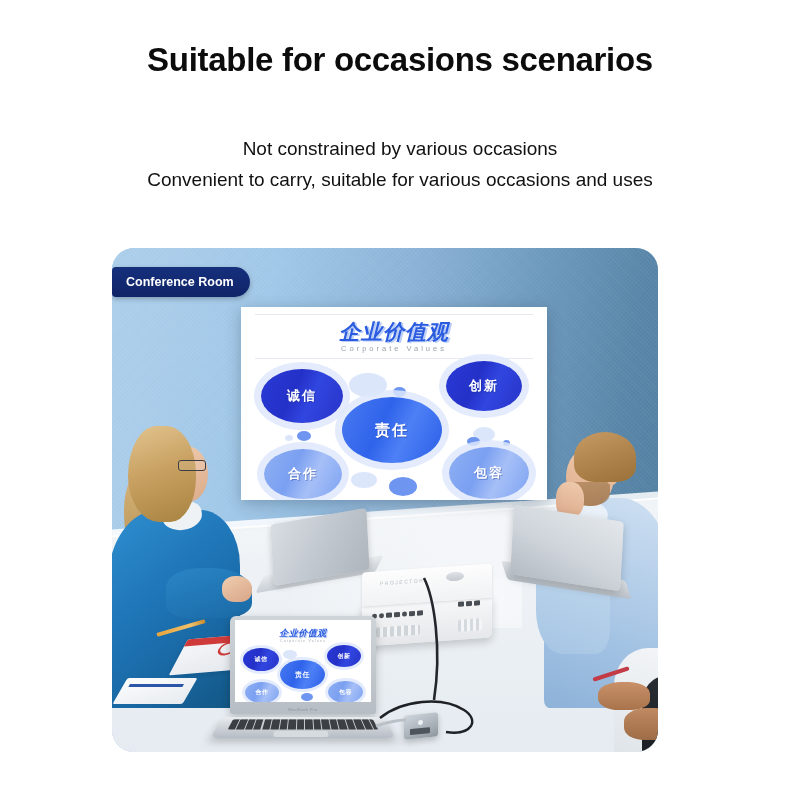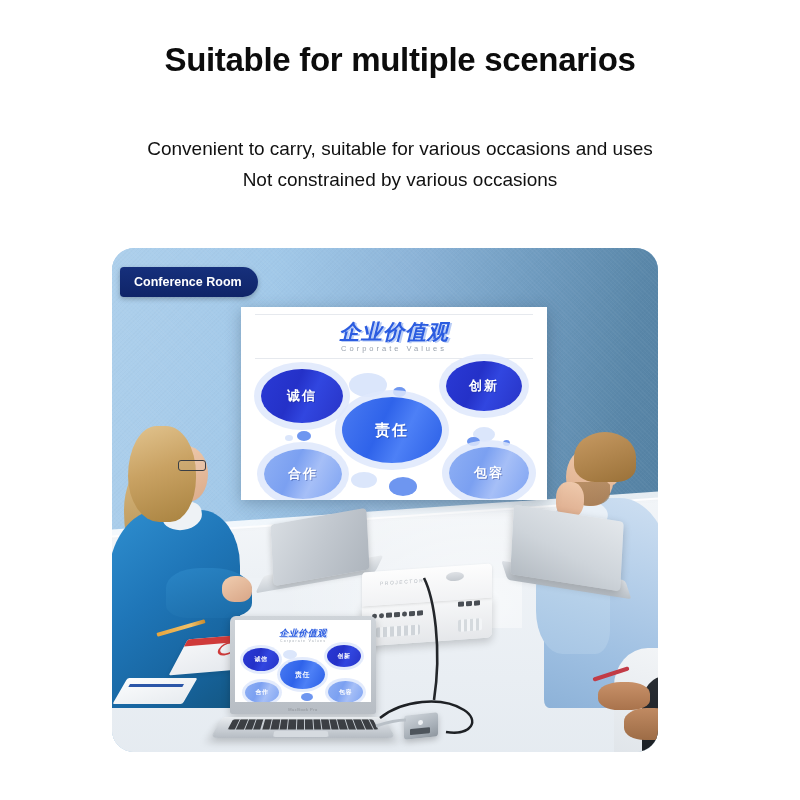--- a/index.html
+++ b/index.html
@@ -433,26 +433,26 @@
     color:#ffffff;font-size:12.5px;font-weight:bold;
     white-space:nowrap;
     box-shadow:0 2px 5px rgba(0,0,0,.25);
     z-index:20;
   }
 </style>
 </head>
 <body>
 
 <div class="head-wrap">
-  <div class="h-line">Suitable for multiple scenarios</div>
+  <div class="h-line">Suitable for occasions scenarios</div>
 </div>
 
 <div class="sub-wrap">
+  <div class="s-line">Not constrained by various occasions</div>
   <div class="s-line">Convenient to carry, suitable for various occasions and uses</div>
-  <div class="s-line">Not constrained by various occasions</div>
 </div>
 
 <div class="photo">
 
   <div class="wall2"></div>
   <div class="wall-tex"></div>
 
   <div class="table"></div>
   <div class="table-front"></div>
   <div class="table-edge"></div>
@@ -609,16 +609,16 @@
     <div class="hub-dot"></div>
     <div class="hub-port"></div>
   </div>
 
   <svg class="cablesvg" viewBox="0 0 546 504">
     <path d="M312 330 C 322 350, 330 400, 322 452" stroke="#23262a" stroke-width="2.6" fill="none"></path>
     <path d="M268 470 C 290 452, 330 448, 352 462 C 368 472, 360 488, 334 484" stroke="#1e2125" stroke-width="2.4" fill="none"></path>
     <path d="M264 478 C 276 474, 286 472, 294 472" stroke="#b9c0c7" stroke-width="3" fill="none"></path>
   </svg>
 
-  <div class="badge" style="position:absolute;left:8px;top:19px;">
+  <div class="badge" style="position:absolute;left:0;top:19px;">
     <span>Conference Room</span>
   </div>
 </div>
 
 </body></html>

